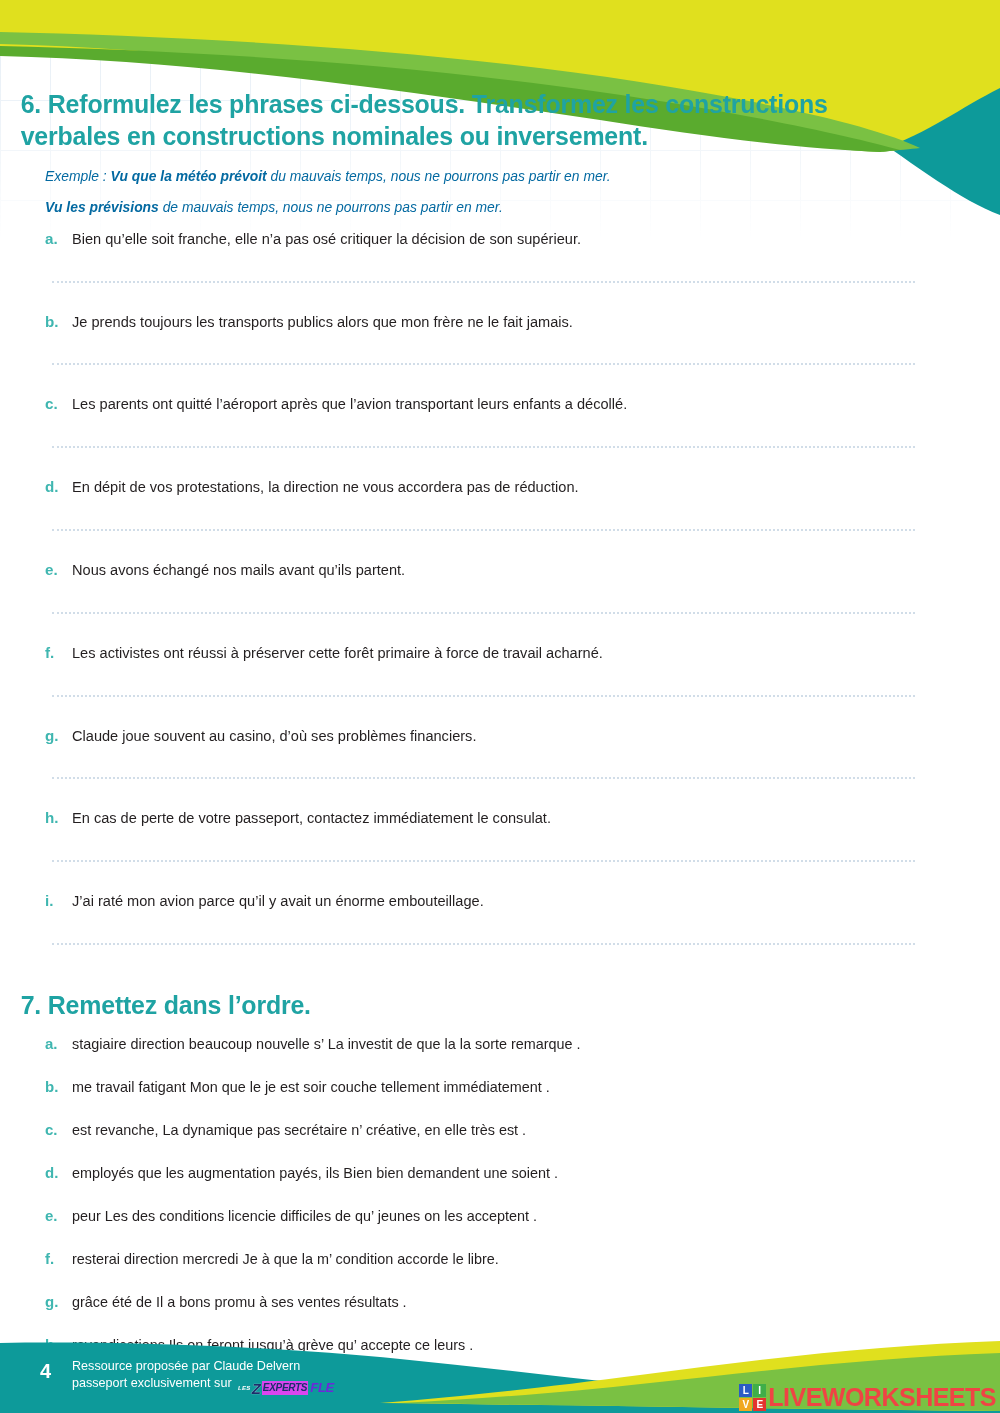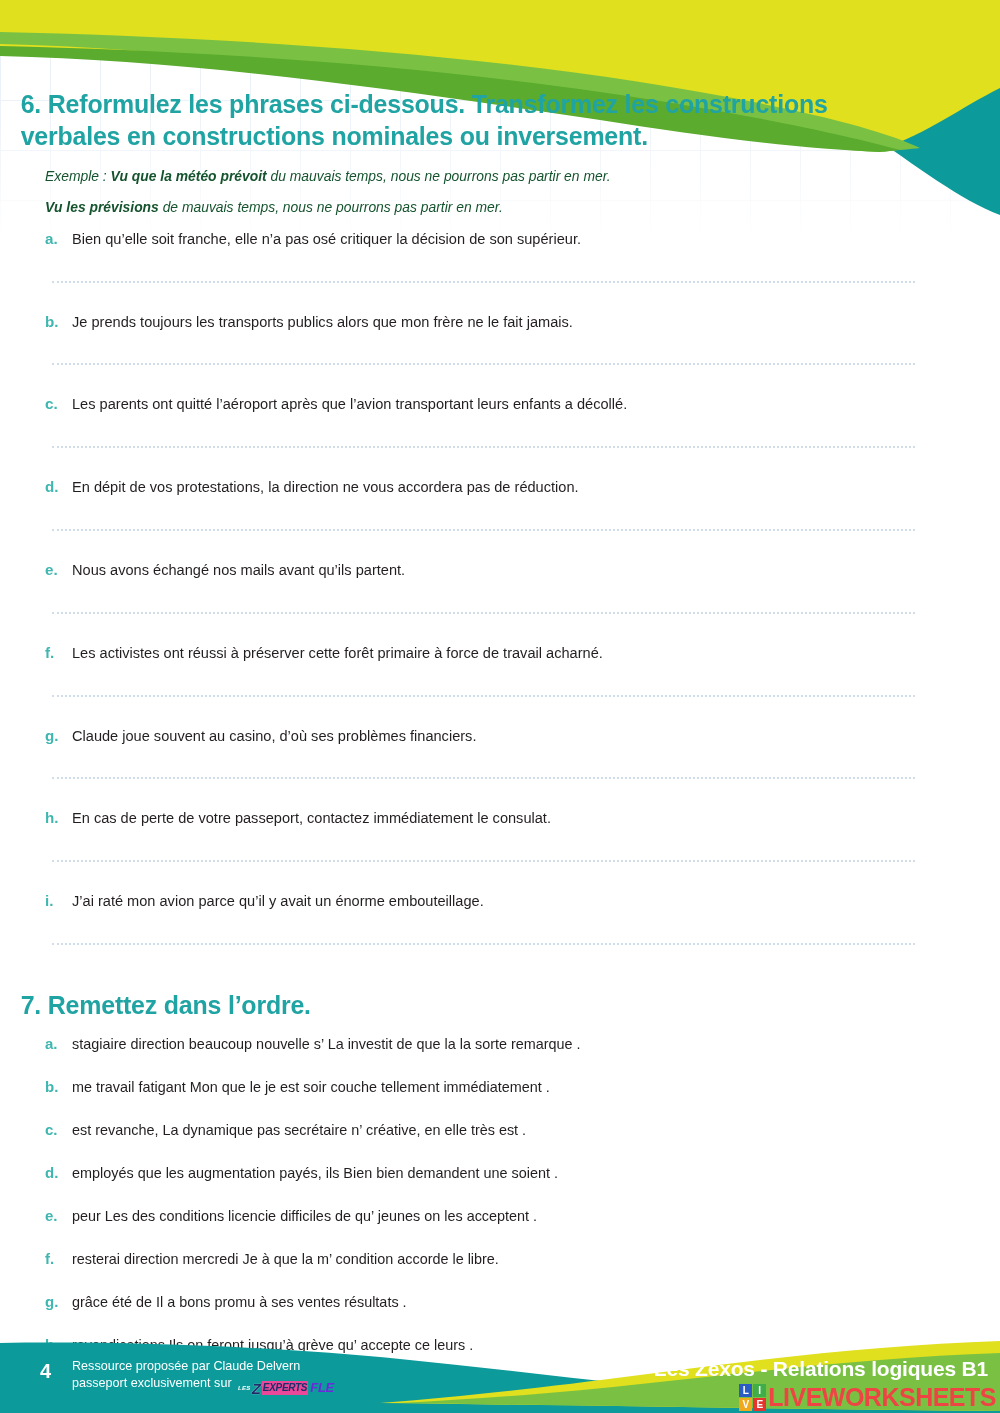--- a/index.html
+++ b/index.html
@@ -61,21 +61,21 @@
     line-height: 1.22;
     letter-spacing: -0.2px;
     padding: 0 110px 0 22px;
     font-stretch: condensed;
     transform: scaleX(.94);
     transform-origin: left center;
   }
 
   .example-block {
     padding: 12px 22px 0 45px;
-    color: #14532d;
+    color: #0369a1;
   }
   .example-line {
     font-style: italic;
     font-size: 14.6px;
     line-height: 1.55;
     margin-bottom: 9px;
     transform: scaleX(.95);
     transform-origin: left center;
   }
   .example-line .bold { font-weight: bold; }
@@ -154,21 +154,21 @@
     color: #ffffff; letter-spacing: .3px; margin-right: 1px;
   }
   #experts-logo .lx-z {
     font-size: 15px; font-weight: bold; font-style: italic;
     color: #1b2f6b; line-height: 1; margin-right: 1px;
     text-shadow: 0 0 1px #fff;
   }
   #experts-logo .lx-experts {
     font-size: 10px; font-weight: bold; font-style: italic;
     color: #1b2f6b; letter-spacing: -.3px;
-    background: #ec4899; padding: 0 1px;
+    background: #d946ef; padding: 0 1px;
   }
   #experts-logo .lx-fle {
     font-size: 13px; font-weight: bold; font-style: italic;
     color: #6d28d9; margin-left: 2px; letter-spacing: -.3px;
   }
 
   #footer-doc-title {
     position: absolute;
     right: 12px; bottom: 32px;
     color: #ffffff;
@@ -363,21 +363,20 @@
       <span>passeport exclusivement sur</span>
       <span id="experts-logo">
         <span class="lx-les">LES</span>
         <span class="lx-z">Z</span>
         <span class="lx-experts">EXPERTS</span>
         <span class="lx-fle">FLE</span>
       </span>
     </span>
   </div>
 
-  <div id="footer-doc-title">Les Zexos - Relations logiques B1</div>
 
   <div id="liveworksheets-watermark">
     <div id="lw-logo-mark">
       <span class="lw-l">L</span>
       <span class="lw-i">I</span>
       <span class="lw-v">V</span>
       <span class="lw-e">E</span>
     </div>
     <div id="lw-wordmark">LIVEWORKSHEETS</div>
   </div>

